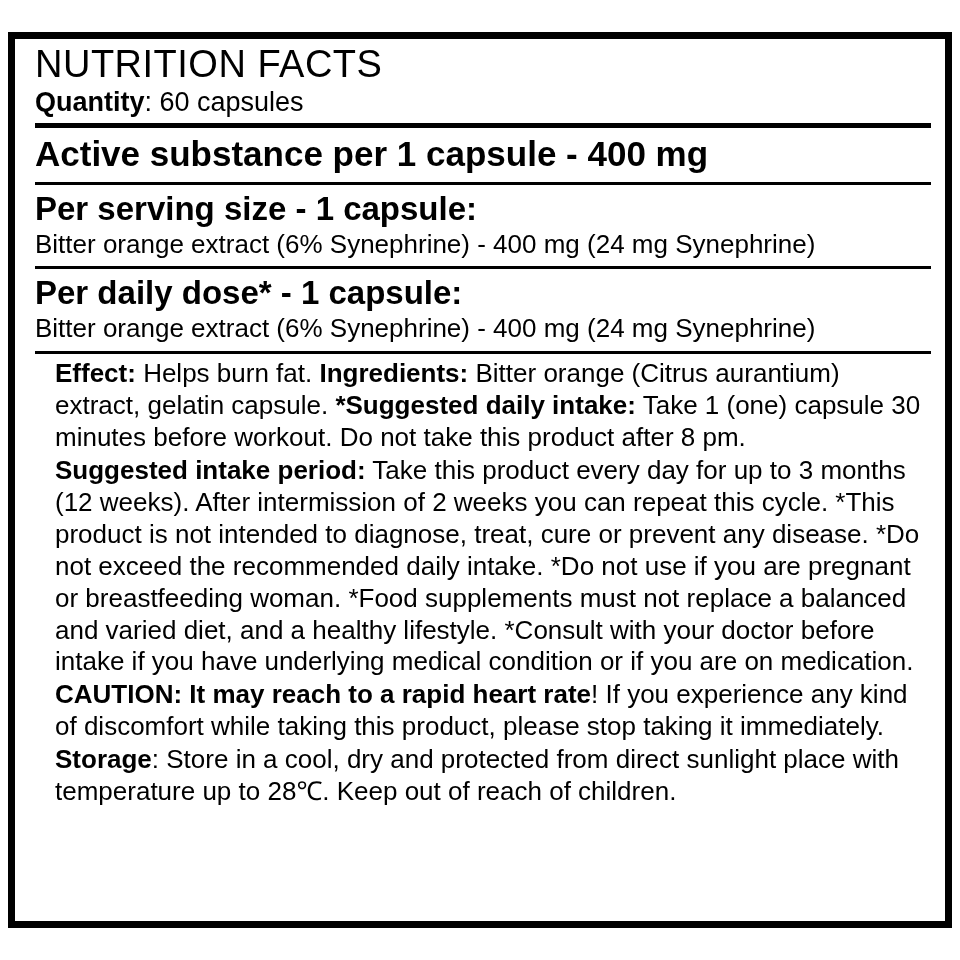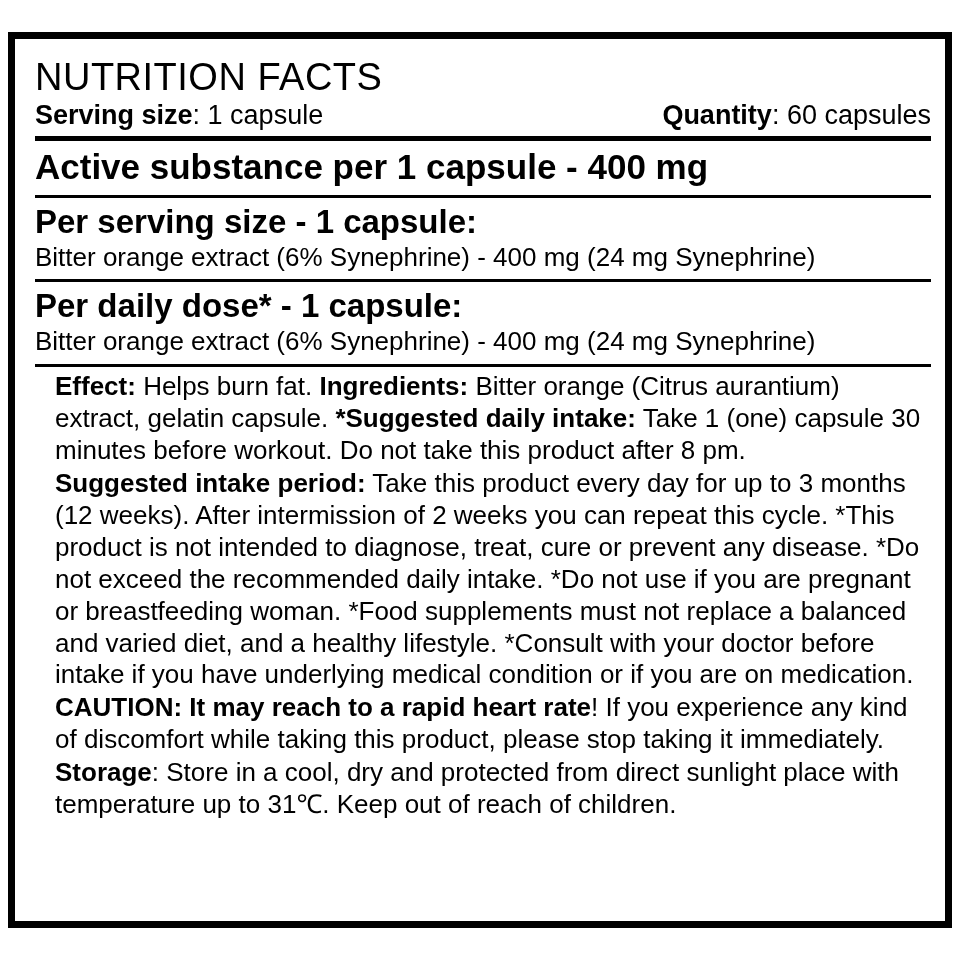--- a/index.html
+++ b/index.html
@@ -20,21 +20,21 @@
     top: 32px;
     width: 944px;
     height: 896px;
     box-sizing: border-box;
     border: 7px solid #000000;
     background: #ffffff;
   }
   .inner {
     position: absolute;
     left: 20px;
-    top: 19px;
+    top: 6px;
     width: 896px;
   }
   .title {
     font-size: 38px;
     font-weight: 400;
     letter-spacing: 0.5px;
     line-height: 1.05;
     padding-bottom: 2px;
     white-space: nowrap;
   }
@@ -88,21 +88,20 @@
 </style>
 </head>
 <body>
 
 <div class="panel">
   <div class="inner">
 
     <div class="title">NUTRITION FACTS</div>
 
     <div class="serving-row">
-      <span class="cell"><span class="b">Serving size</span><span>: 1 capsule</span></span>
       <span class="cell"><span class="b">Quantity</span><span>: 60 capsules</span></span>
     </div>
 
     <div class="rule-thick"></div>
 
     <div class="line b">Active substance per 1 capsule - 400 mg</div>
 
     <div class="rule-thin"></div>
 
     <div class="block">
@@ -118,16 +117,16 @@
     </div>
 
     <div class="rule-thin"></div>
 
     <div class="para"><span class="b">Effect:</span><span> Helps burn fat. </span><span class="b">Ingredients:</span><span> Bitter orange (Citrus aurantium) extract, gelatin capsule. </span><span class="b">*Suggested daily intake:</span><span> Take 1 (one) capsule 30 minutes before workout. Do not take this product after 8 pm.</span></div>
 
     <div class="para"><span class="b">Suggested intake period:</span><span> Take this product every day for up to 3 months (12 weeks). After intermission of 2 weeks you can repeat this cycle. *This product is not intended to diagnose, treat, cure or prevent any disease. *Do not exceed the recommended daily intake. *Do not use if you are pregnant or breastfeeding woman. *Food supplements must not replace a balanced and varied diet, and a healthy lifestyle. *Consult with your doctor before intake if you have underlying medical condition or if you are on medication.</span></div>
 
     <div class="para"><span class="b">CAUTION</span><span class="b">: It may reach to a rapid heart rate</span><span>! If you experience any kind of discomfort while taking this product, please stop taking it immediately.</span></div>
 
-    <div class="para"><span class="b">Storage</span><span>: Store in a cool, dry and protected from direct sunlight place with temperature up to 31℃. Keep out of reach of children.</span></div>
+    <div class="para"><span class="b">Storage</span><span>: Store in a cool, dry and protected from direct sunlight place with temperature up to 28℃. Keep out of reach of children.</span></div>
 
   </div>
 </div>
 
 </body></html>

